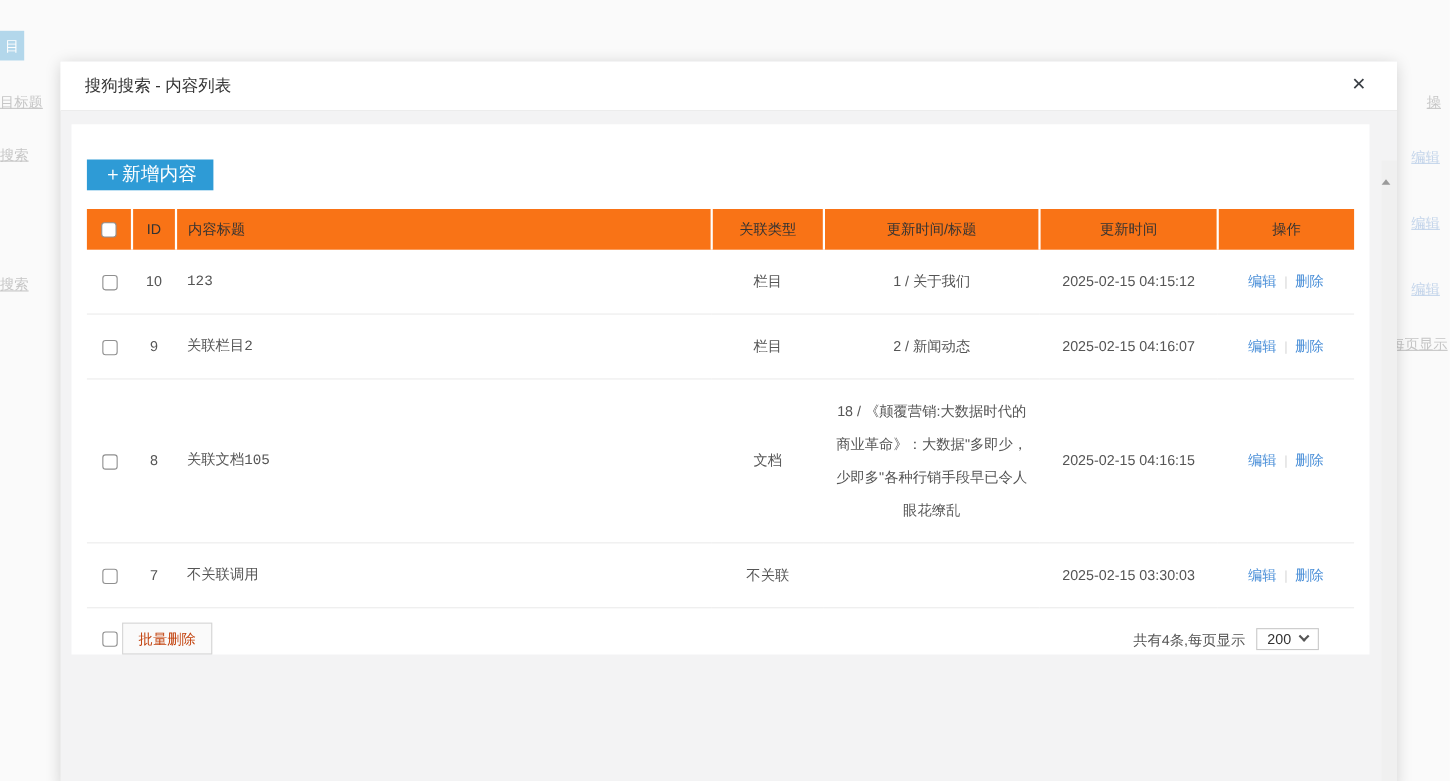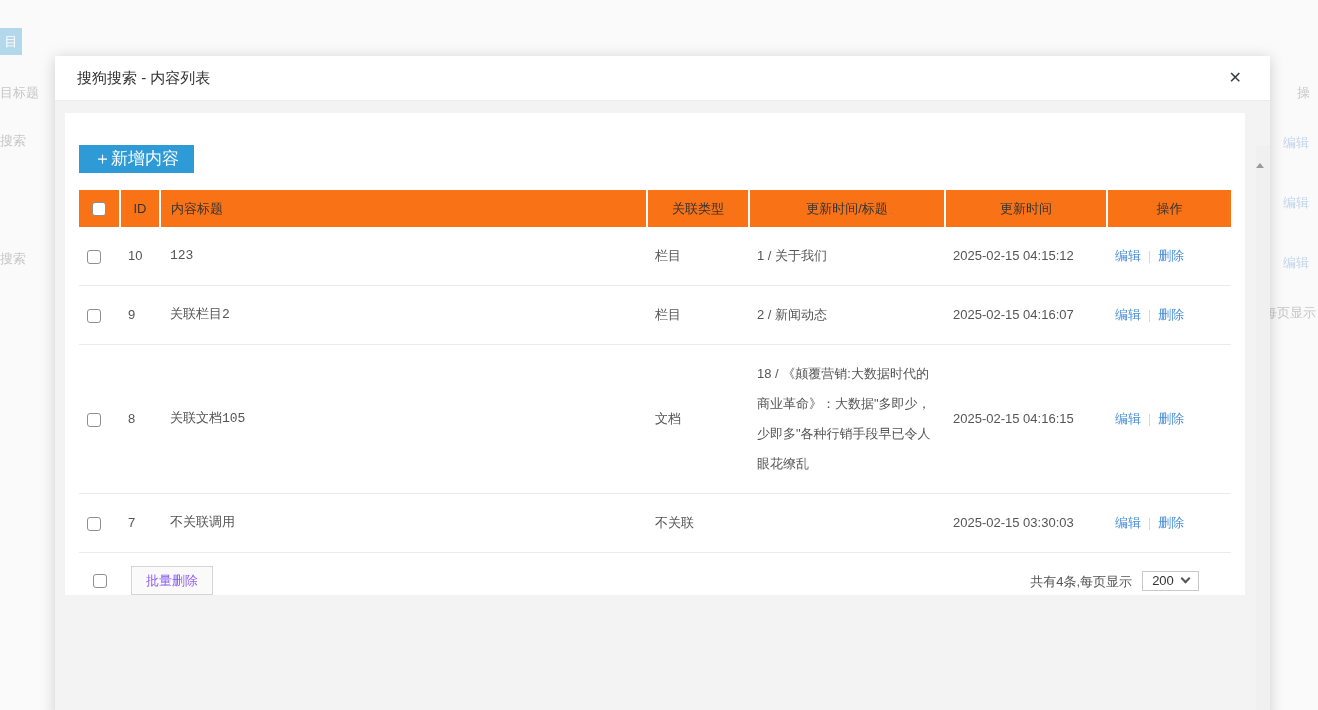--- a/index.html
+++ b/index.html
@@ -6,21 +6,21 @@
   html, body { width: 1318px; height: 710px; }
   body {
     position: relative;
     overflow: hidden;
     background: #fafafa;
     font-family: "Liberation Sans", "DejaVu Sans", sans-serif;
     color: #333;
   }
 
   
-  .bg-frag { position: absolute; font-size: 13px; color: #c6c6c6; white-space: nowrap; }
+  .bg-frag { position: absolute; font-size: 13px; color: #c6c6c6; white-space: nowrap; text-decoration: underline; }
   .bg-active-item {
     position: absolute; left: 0; top: 28; top: 28px; width: 22px; height: 27px;
     background: #b3d7eb; color: #fdfefe; font-size: 13px; line-height: 27px;
     text-align: center; overflow: hidden;
   }
   .bg-edit { color: #c3d4ea; }
 
   
   .modal {
     position: absolute; left: 55px; top: 56px; width: 1215px; height: 662px;
@@ -62,39 +62,39 @@
 
   
   table { width: 100%; border-collapse: collapse; margin-top: 17px; table-layout: fixed; }
   thead th {
     background: #f97316; height: 37px; font-weight: normal; font-size: 13px;
     color: #333; text-align: center; border-right: 2px solid #fff;
   }
   thead th:last-child { border-right: none; }
   thead th.col-title { text-align: left; padding-left: 10px; }
   tbody td {
-    font-size: 13px; color: #555; padding: 14px 8px;
+    font-size: 13px; color: #555; text-align: center; padding: 14px 8px;
     line-height: 30px; border-bottom: 1px solid #ebebeb; word-break: break-all;
   }
   tbody td.cell-title { text-align: left; padding-left: 10px; font-family: Liberation Mono, monospace; }
   tbody td.cell-date { white-space: nowrap; }
   .cb {
     display: inline-block; width: 14px; height: 14px; background: #fff;
     border: 1px solid #8f8f8f; border-radius: 3px; vertical-align: middle;
     cursor: pointer;
   }
   a.op-link { color: #4a8fd8; text-decoration: none; cursor: pointer; }
   .op-sep { color: #d8d8d8; margin: 0 7px; font-size: 12px; }
 
   
   .table-footer { display: flex; align-items: center; padding-top: 13px; }
   .table-footer .cb { margin-left: 14px; }
   .btn-batch {
-    margin-left: 24px; height: 29px; line-height: 27px; padding: 0 14px;
-    background: #fafafa; border: 1px solid #d4d4d4; font-size: 13px; color: #8b5cf6;
+    margin-left: 4px; height: 29px; line-height: 27px; padding: 0 14px;
+    background: #fafafa; border: 1px solid #d4d4d4; font-size: 13px; color: #c2410c;
     cursor: pointer;
   }
   .footer-right { margin-left: auto; display: flex; align-items: flex-end; margin-right: 32px; }
   .footer-summary { font-size: 13px; color: #555; }
   .page-size {
     margin-left: 10px; width: 57px; height: 20px; border: 1px solid #c9c9c9;
     background: #fff; display: flex; align-items: center; justify-content: center;
     font-size: 13px; color: #333; cursor: pointer;
   }
   .chevron-down {

